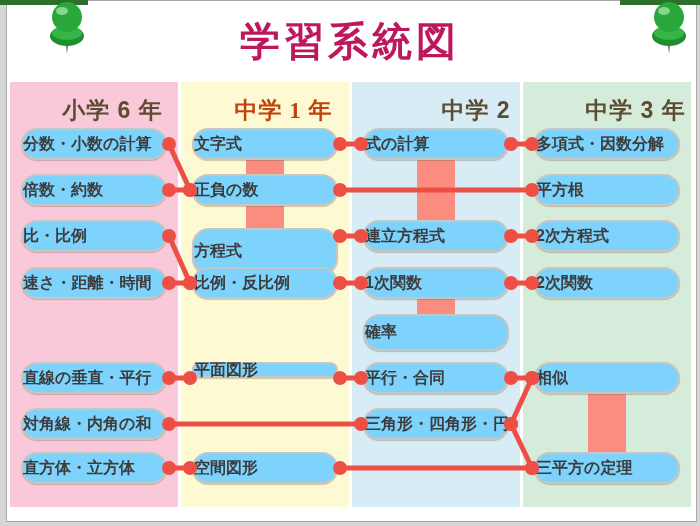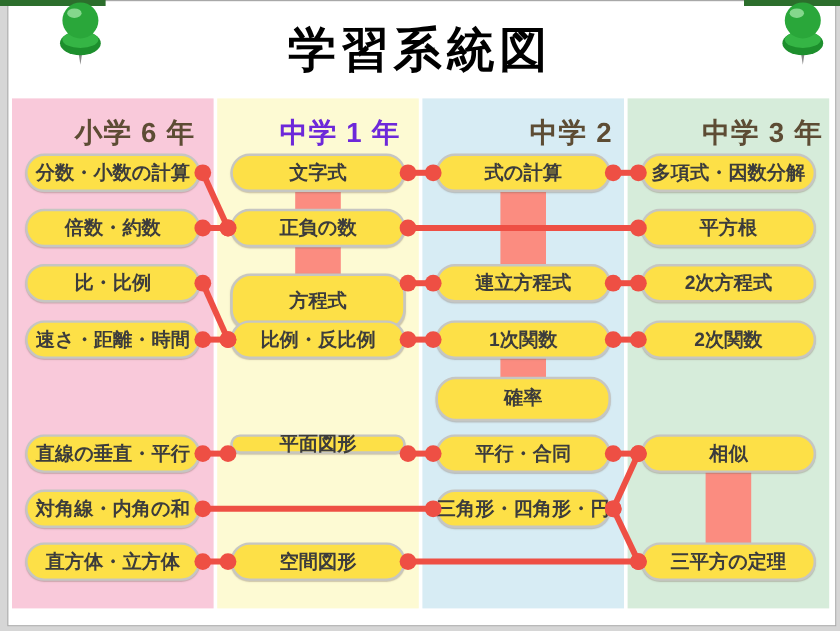--- a/index.html
+++ b/index.html
@@ -24,23 +24,23 @@
   }
   #diagram{position:absolute;left:0;top:0;width:700px;height:526px;}
   .column{position:absolute;z-index:1;}
   .col-header{
     text-align:center;padding-top:13px;font-size:23px;font-weight:bold;
     letter-spacing:1px;
     margin-left:37px;
   }
   .band{position:absolute;z-index:2;}
   .pill{
-    position:absolute;z-index:3;background:#fde047;
+    position:absolute;z-index:3;background:#7dd3fc;
     border:2px solid #c6c6c2;border-radius:17px;box-sizing:border-box;
-    display:flex;align-items:center;justify-content:center;
+    display:flex;align-items:center;
     box-shadow:0 1px 1px rgba(120,100,90,.35);
   }
   .pill span{
     font-size:16px;font-weight:bold;color:#3c3c3c;white-space:nowrap;
   }
   svg.connections{
     position:absolute;left:0;top:0;z-index:4;pointer-events:none;
   }
 </style>
 </head>
@@ -59,28 +59,28 @@
   <ellipse cx="24" cy="10" rx="6" ry="4" fill="#8fdd96" opacity="0.9"></ellipse>
 </svg>
 <svg class="pushpin right" width="58" height="54" viewBox="0 0 58 54">
   <polygon points="27,40 31,40 29,53" fill="#8a8a8a"></polygon>
   <ellipse cx="29" cy="35" rx="17" ry="10" fill="#1d8f2d"></ellipse>
   <ellipse cx="29" cy="32" rx="15" ry="7" fill="#35b545"></ellipse>
   <circle cx="29" cy="16" r="15" fill="#2aa73a"></circle>
   <ellipse cx="24" cy="10" rx="6" ry="4" fill="#8fdd96" opacity="0.9"></ellipse>
 </svg>
 
-<div class="title" style="color: #000000;">学習系統図</div>
+<div class="title" style="color: #be185d;">学習系統図</div>
 
 <div id="diagram">
     <div class="column" style="left: 10px; top: 82px; width: 168px; height: 425px; background: rgb(249, 201, 218);">
       <div class="col-header" style="color: rgb(93, 76, 52);">小学 6 年</div>
     </div>
     <div class="column" style="left: 181px; top: 82px; width: 168px; height: 425px; background: rgb(253, 250, 211);">
-      <div class="col-header" style="color: #6d28d9;">中学 1 年</div>
+      <div class="col-header" style="color: #c2410c; font-family: Liberation Serif, serif;">中学 1 年</div>
     </div>
     <div class="column" style="left: 352px; top: 82px; width: 168px; height: 425px; background: rgb(215, 236, 244);">
       <div class="col-header" style="color: rgb(93, 76, 52); padding-left: 43px;">中学 2 年</div>
     </div>
     <div class="column" style="left: 523px; top: 82px; width: 168px; height: 425px; background: rgb(214, 236, 218);">
       <div class="col-header" style="color: rgb(93, 76, 52); padding-left: 20px;">中学 3 年</div>
     </div>
     <div class="band" style="left: 246px; top: 144px; width: 38px; height: 92px; background: rgb(251, 140, 128);"></div>
     <div class="band" style="left: 417px; top: 144px; width: 38px; height: 92px; background: rgb(251, 140, 128);"></div>
     <div class="band" style="left: 417px; top: 283px; width: 38px; height: 47px; background: rgb(251, 140, 128);"></div>

